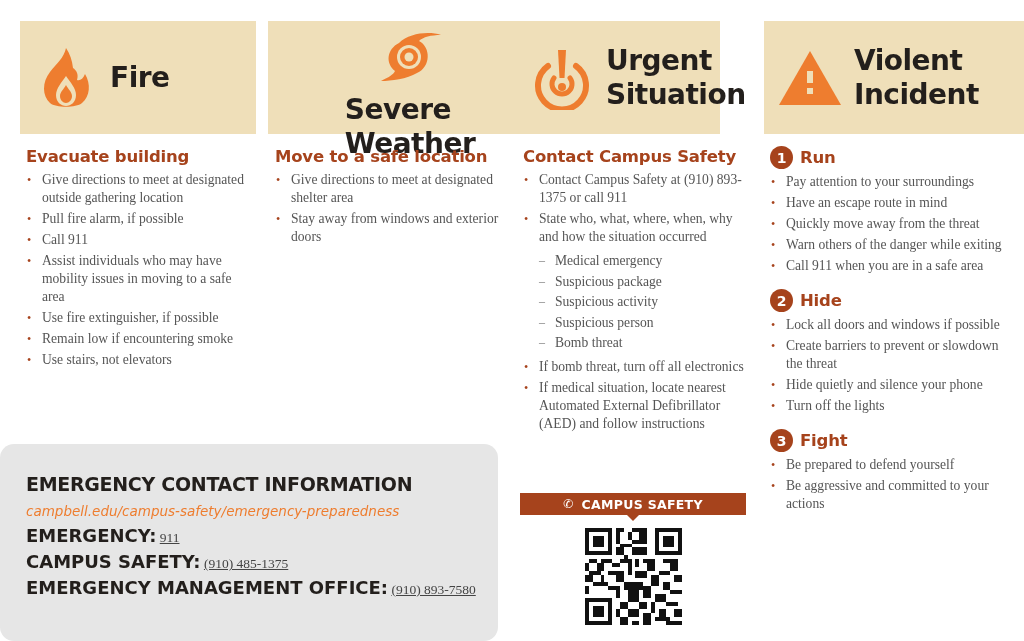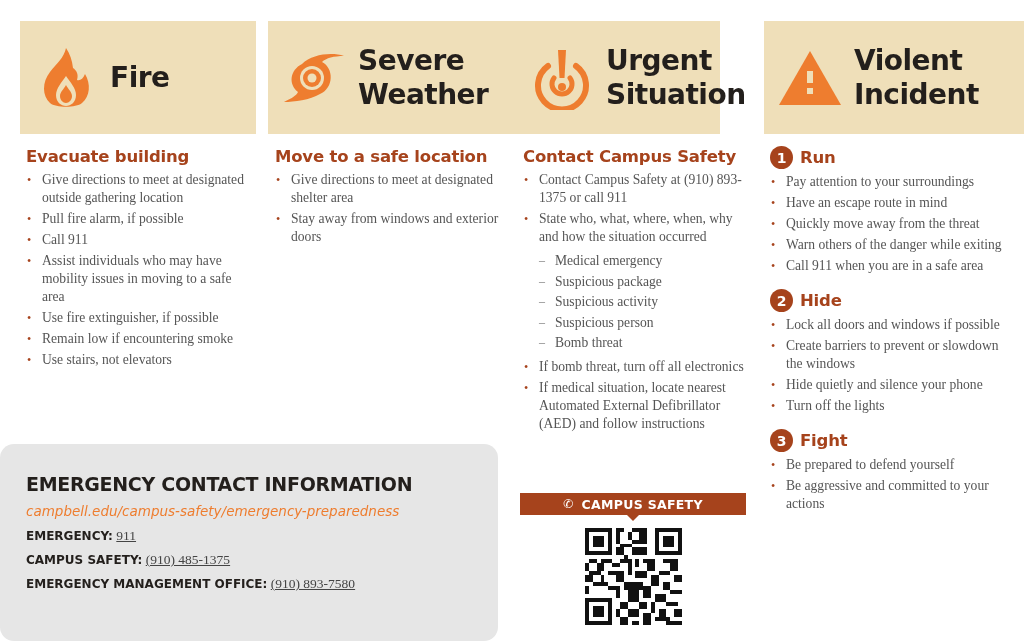--- a/index.html
+++ b/index.html
@@ -11,21 +11,21 @@
     background: #efdfb9;
     display: flex; align-items: center;
   }
   .header-card .icon { width: 72px; height: 72px; flex: 0 0 auto; margin-left: 10px; display:flex; align-items:center; justify-content:center; }
   .header-card .title {
     font-family: "DejaVu Sans", sans-serif; font-weight: bold;
     color: #231f1c; font-size: 28px; line-height: 34px; letter-spacing: -0.5px;
     margin-left: 8px;
   }
   #card-fire { left: 20px; width: 236px; }
-  #card-weather { left: 268px; width: 276px; }
+  #card-weather { left: 268px; width: 276px; flex-direction: column; }
   #card-urgent { left: 516px; width: 204px; }
   #card-violent { left: 764px; width: 284px; }
 
   .col { position: absolute; top: 146px; }
   #col-fire { left: 26px; width: 230px; }
   #col-weather { left: 275px; width: 230px; }
   #col-urgent { left: 523px; width: 230px; }
   #col-violent { left: 770px; width: 240px; }
 
   .col-heading {
@@ -61,21 +61,21 @@
   }
   #contact-box .ctitle {
     font-family: "DejaVu Sans", sans-serif; font-weight: bold; color: #231f1c;
     font-size: 19px; line-height: 26px; letter-spacing: -0.3px;
   }
   #contact-box .curl {
     font-family: "DejaVu Sans", sans-serif; color: #ee7d2f; font-size: 13.5px; line-height: 20px; margin-top: 4px; font-style: italic;
   }
   #contact-box .crow { font-size: 13.5px; line-height: 18px; margin-top: 6px; color: #333; }
   #contact-box .crow:first-of-type { margin-top: 14px; }
-  #contact-box .crow .lbl { font-family: "DejaVu Sans", sans-serif; font-weight: bold; font-size: 12px; color:#231f1c;margin-top:36px; }
+  #contact-box .crow .lbl { font-family: "DejaVu Sans", sans-serif; font-weight: bold; font-size: 18px; color:#231f1c;margin-top:36px; }
   #contact-box .crow .val { font-family: "Liberation Serif", serif; color:#444;text-decoration:underline; }
 
   #cs-banner {
     position: absolute; left: 520px; top: 493px; width: 226px; height: 22px;
     background: #a6431c; color: #fff; display:flex; align-items:center; justify-content:center;
     font-family: "DejaVu Sans", sans-serif; font-weight: bold; font-size: 12.5px; letter-spacing: 0.3px;
   }
   #cs-banner::after {
     content: ""; position: absolute; left: 50%; bottom: -6px; margin-left: -6px;
     border-left: 6px solid transparent; border-right: 6px solid transparent; border-top: 6px solid #a6431c;
@@ -193,21 +193,21 @@
     <li>Warn others of the danger while exiting</li>
     <li>Call 911 when you are in a safe area</li>
   </ul>
 
   <div class="num-heading section-gap">
     <span class="num-badge">2</span>
     <span class="col-heading">Hide</span>
   </div>
   <ul class="bullets">
     <li>Lock all doors and windows if possible</li>
-    <li>Create barriers to prevent or slowdown the windows</li>
+    <li>Create barriers to prevent or slowdown the threat</li>
     <li>Hide quietly and silence your phone</li>
     <li>Turn off the lights</li>
   </ul>
 
   <div class="num-heading section-gap">
     <span class="num-badge">3</span>
     <span class="col-heading">Fight</span>
   </div>
   <ul class="bullets">
     <li>Be prepared to defend yourself</li>

